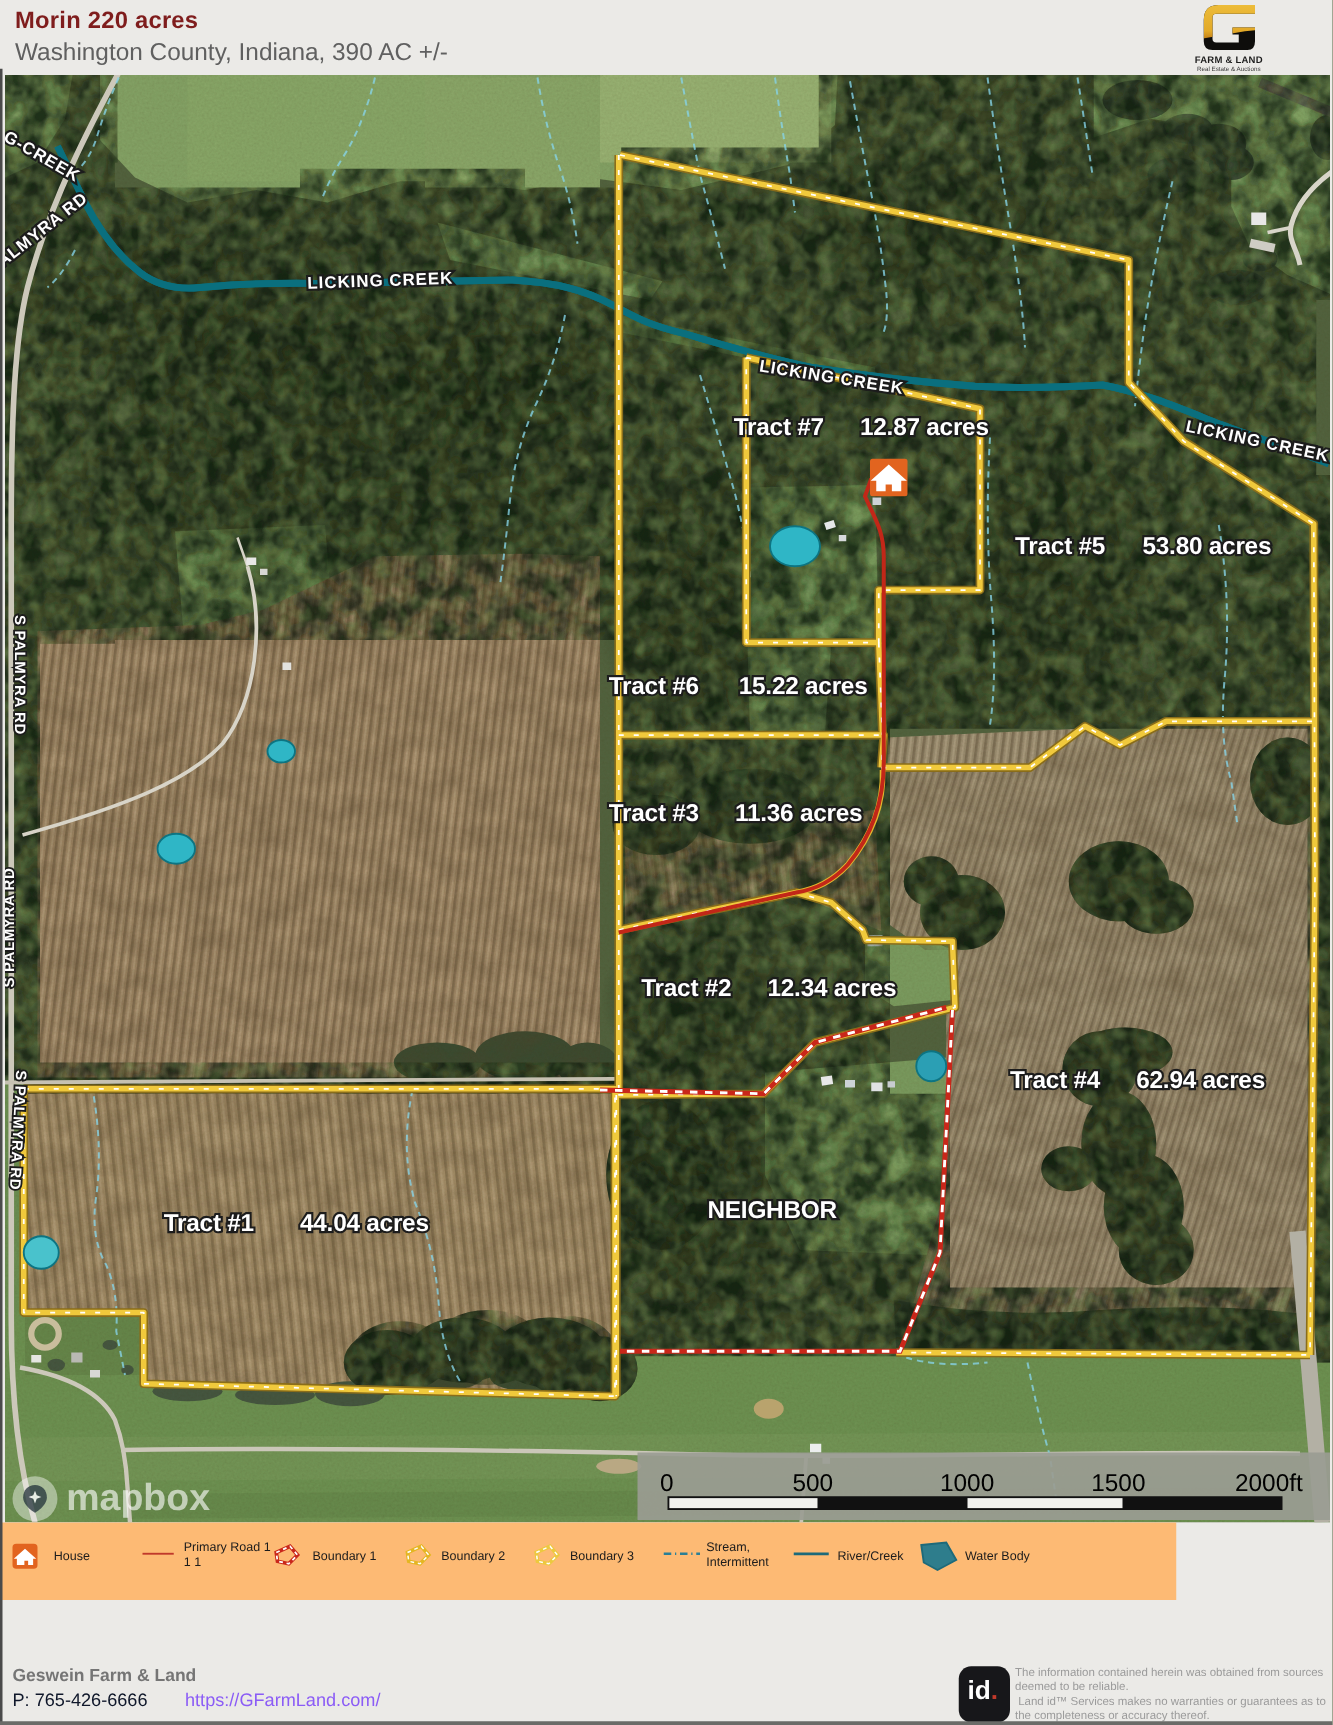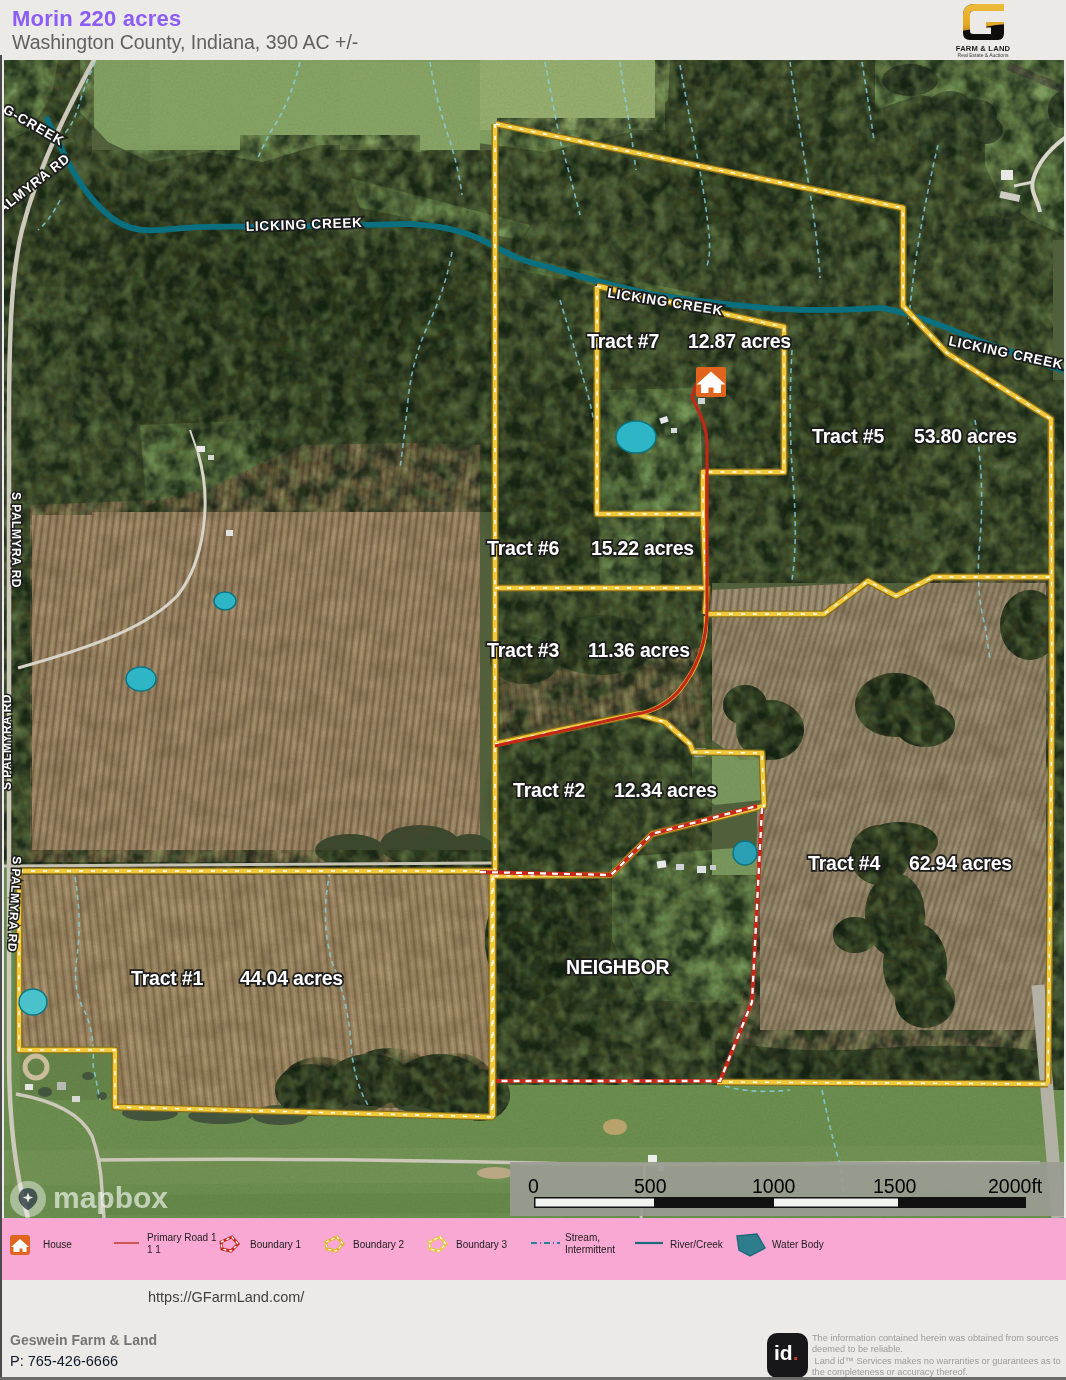--- a/index.html
+++ b/index.html
@@ -1,20 +1,20 @@
 <!DOCTYPE html>
 <html><head><meta charset="utf-8">
 <style>
 html,body{margin:0;padding:0}
 body{width:1066px;height:1380px;position:relative;background:#ebeae7;font-family:"Liberation Sans",sans-serif;overflow:hidden}
 .abs{position:absolute}
 </style></head>
 <body>
 
-<div class="abs" style="left:12px;top:6px;font-size:22px;font-weight:bold;color:#8b5cf6;letter-spacing:0.2px">Morin 220 acres</div>
+<div class="abs" style="left:12px;top:6px;font-size:19px;font-weight:bold;color:#7f1d1d;letter-spacing:0.2px">Morin 220 acres</div>
 <div class="abs" style="left:12px;top:31px;font-size:19.5px;color:#606060">Washington County, Indiana, 390 AC +/-</div>
 
 <svg class="abs" style="left:946px;top:3px" width="80" height="56" viewBox="-10 0 80 56">
 <defs>
 <clipPath id="gclip">
         <path id="gpath" d="M19,1 Q7,1 7,13 L7,30 Q7,37 14,37 L42,37 Q48,37 48,30 L48,19 L30,19 L30,24.5 L35,24.5 L35,31 L17,31 Q14,31 14,28 L14,11 Q14,8 17,8 L48,8 L48,1 Z"></path>
       </clipPath>
 <linearGradient id="gold" x1="0" y1="0" x2="0" y2="1">
 <stop offset="0" stop-color="#edbd3b"></stop>
         <stop offset="0.75" stop-color="#e2a928"></stop>
@@ -418,21 +418,21 @@
 <text x="873" y="1193">1500</text>
 <text x="988" y="1193">2000ft</text>
 </g>
 <rect x="534" y="1197" width="492" height="11" fill="#111111"></rect>
 <rect x="535.5" y="1198.5" width="118.5" height="8" fill="#f2f2ee"></rect>
 <rect x="774" y="1198.5" width="124" height="8" fill="#f2f2ee"></rect>
 </g>
 </g>
   </svg>
 
-<div class="abs" style="left:0;top:1218px;width:1066px;height:62px;background:#f9a8d4">
+<div class="abs" style="left:0;top:1218px;width:941px;height:62px;background:#fdba74">
 <svg width="1066" height="62" viewBox="0 0 1066 62">
 <g font-family="'Liberation Sans',sans-serif" font-size="10" fill="#1c1c1c">
 <rect x="10" y="17" width="20" height="20" rx="3" fill="#e2641f"></rect>
 <path d="M20,21 L29,29 L26.5,29 L26.5,34 L22.5,34 L22.5,30.5 L19.5,30.5 L19.5,34 L13.5,34 L13.5,29 L11,29 Z" fill="#ffffff"></path>
 <text x="43" y="30">House</text>
 <line x1="114" y1="25" x2="139" y2="25" stroke="#c0392b" stroke-width="1.5"></line>
 <text x="147" y="23">Primary Road 1</text>
 <text x="147" y="35">1 1</text>
 <g>
 <polygon points="221,24 232,19 238,26 231,33 222,31" fill="none" stroke="#c9271a" stroke-width="3"></polygon>
@@ -455,20 +455,20 @@
 <line x1="635" y1="25" x2="663" y2="25" stroke="#1d6a7a" stroke-width="2.2"></line>
 <text x="670" y="30">River/Creek</text>
 <path d="M737,18 L757,16 L765,30 L750,38 L739,32 Z" fill="#2e7d8c" stroke="#1d6a7a" stroke-width="1.5"></path>
 <text x="772" y="30">Water Body</text>
 </g>
 </svg>
 </div>
 
 <div class="abs" style="left:10px;top:1332px;font-size:14px;font-weight:bold;color:#757575">Geswein Farm &amp; Land</div>
 <div class="abs" style="left:10px;top:1353px;font-size:14.5px;color:#0f172a">P: 765-426-6666</div>
-<div class="abs" style="left:148px;top:1289px;font-size:14.5px;color:#404040">https://GFarmLand.com/</div>
+<div class="abs" style="left:148px;top:1353px;font-size:14.5px;color:#8b5cf6">https://GFarmLand.com/</div>
 
 <div class="abs" style="left:767px;top:1333px;width:41px;height:45px;border-radius:10px;background:#17171a"></div>
 <div class="abs" style="left:774px;top:1341px;font-size:21px;font-weight:bold;color:#ffffff">id<span style="color:#c0392b">.</span></div>
 <div class="abs" style="left:812px;top:1333px;width:256px;font-size:9.2px;line-height:11.4px;color:#9b9b9b">The information contained herein was obtained from sources deemed to be reliable.<br>&nbsp;Land id™ Services makes no warranties or guarantees as to the completeness or accuracy thereof.</div>
 
 <div class="abs" style="left:0;top:55px;width:2px;height:1325px;background:#4a4a4a"></div>
 <div class="abs" style="left:0;top:1377px;width:1066px;height:3px;background:#6b6b68"></div>
 
 </body></html>

